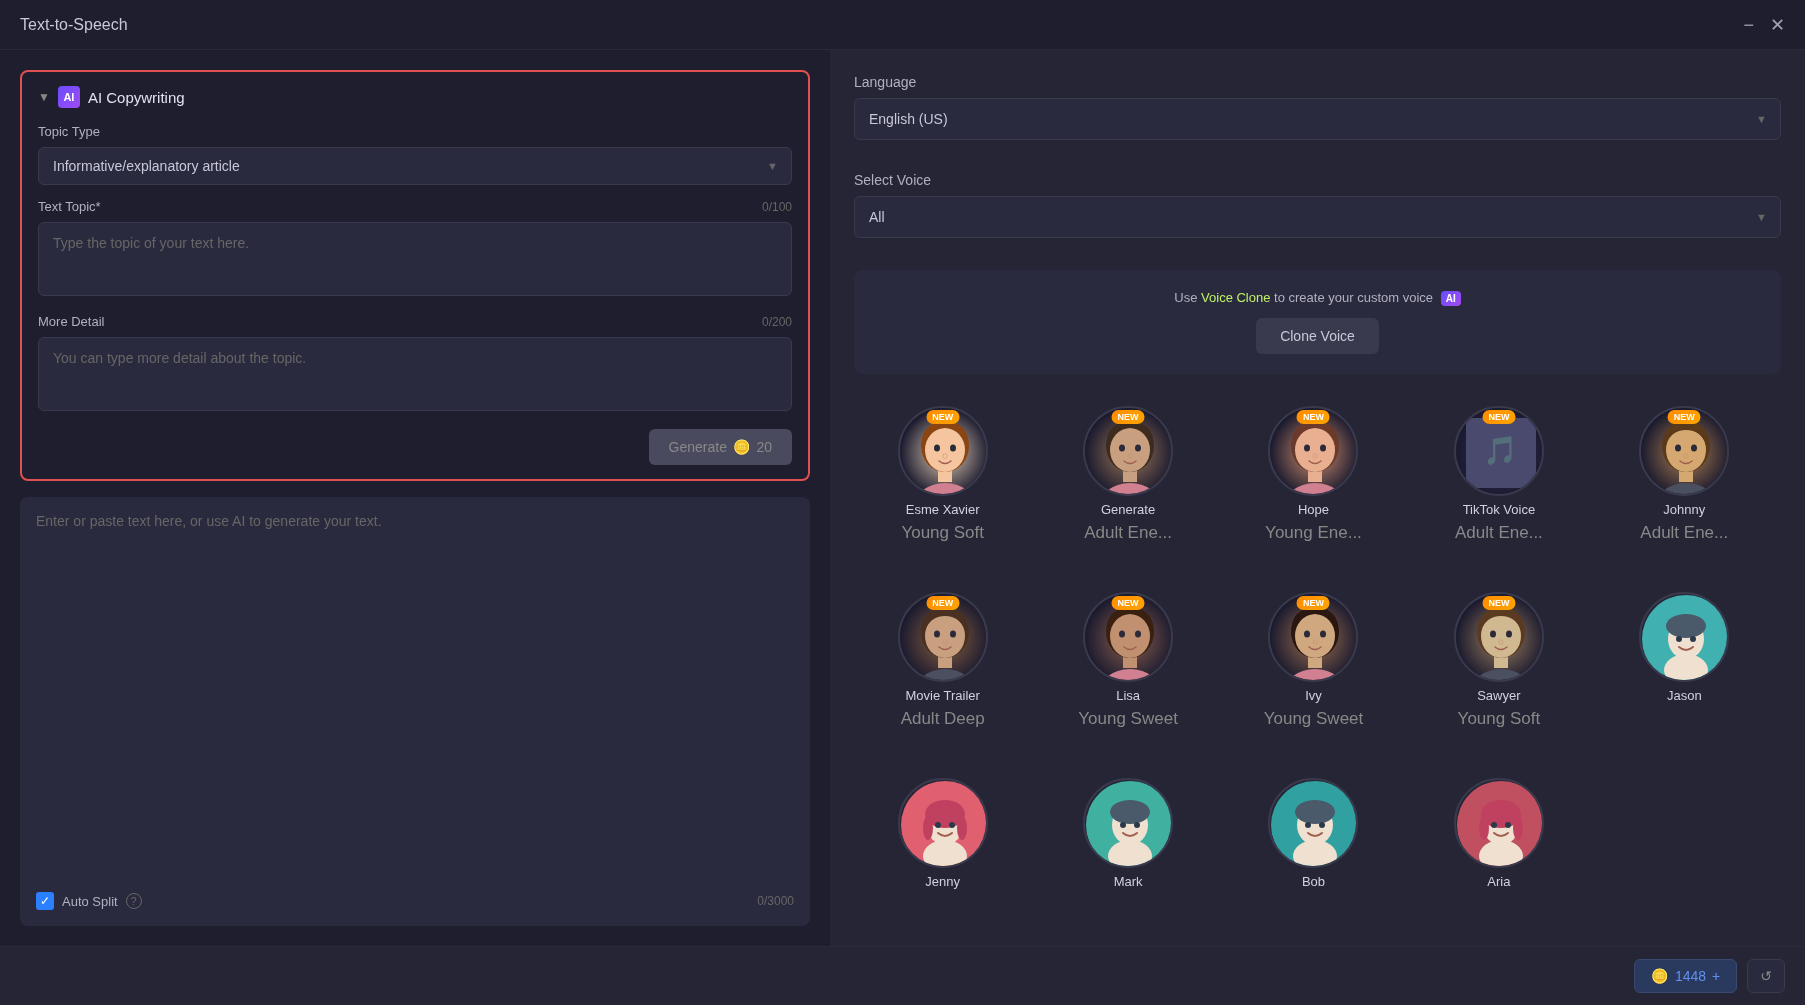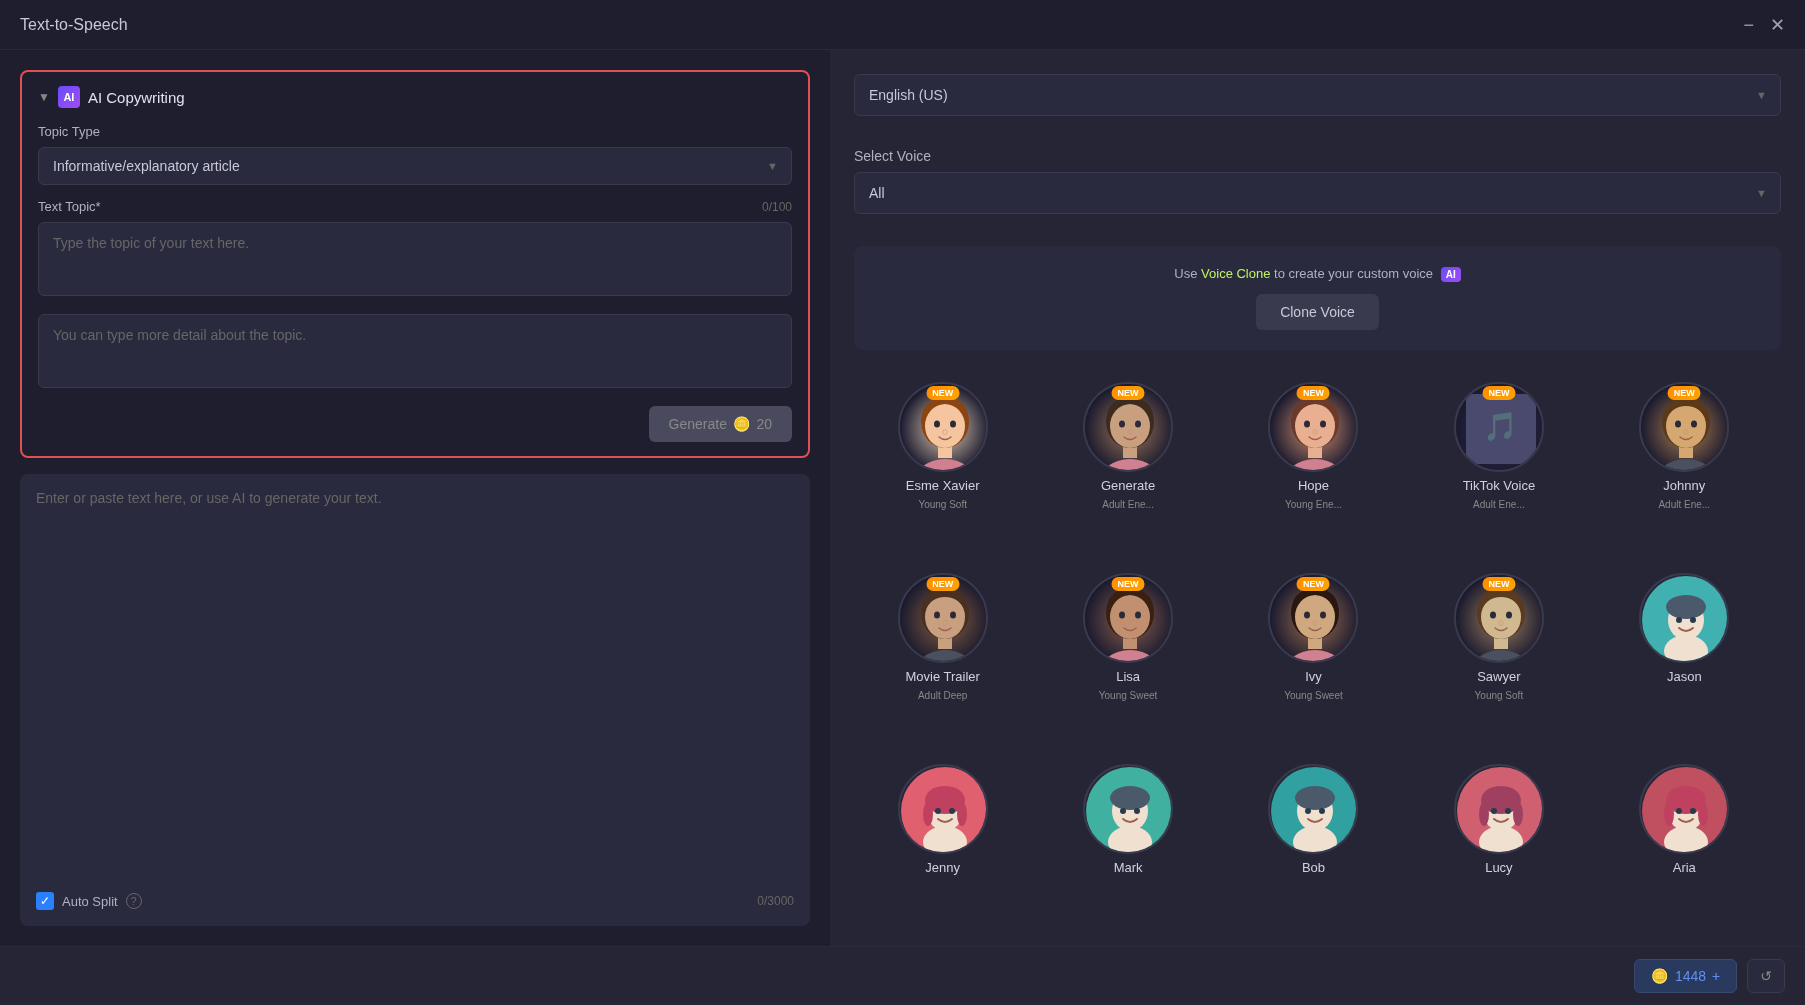--- a/index.html
+++ b/index.html
@@ -311,21 +311,21 @@
       border-radius: 8px;
       white-space: nowrap;
     }
     .voice-name {
       font-size: 13px;
       color: #d0d0e0;
       font-weight: 500;
       text-align: center;
     }
     .voice-type {
-      font-size: 10px;
+      font-size: 17px;
       color: #888;
       text-align: center;
     }
     .bottom-bar {
       display: flex;
       justify-content: flex-end;
       align-items: center;
       padding: 12px 20px;
       background: #252535;
       border-top: 1px solid #2a2a3e;
@@ -406,20 +406,24 @@
 
         <div class="form-group">
           <div class="form-label-row">
             <label class="form-label" style="margin-bottom:0">Text Topic*</label>
             <span class="char-count">0/100</span>
           </div>
           <textarea class="text-area" rows="3" placeholder="Type the topic of your text here." style=""></textarea>
         </div>
 
         <div class="form-group">
+          <div class="form-label-row">
+            <label class="form-label" style="margin-bottom:0">More Detail</label>
+            <span class="char-count">0/200</span>
+          </div>
           <textarea class="text-area" rows="3" placeholder="You can type more detail about the topic." style=""></textarea>
         </div>
 
         <button class="generate-btn">
           <span>Generate</span>
           <span class="coin-icon">🪙</span>
           <span>20</span>
         </button>
       </div>
 
@@ -432,20 +436,21 @@
             <div class="help-icon">?</div>
           </div>
           <span class="char-count">0/3000</span>
         </div>
       </div>
     </div>
 
     <div class="right-panel">
 
       <div>
+        <div class="section-label">Language</div>
         <div class="right-select-wrapper">
           <select class="right-select">
             <option>English (US)</option>
           </select>
         </div>
       </div>
 
       <div>
         <div class="section-label">Select Voice</div>
         <div class="right-select-wrapper">
@@ -740,36 +745,20 @@
                     <ellipse cx="38" cy="45" rx="3" ry="3" fill="#2a3a4a"></ellipse>
                     <ellipse cx="52" cy="45" rx="3" ry="3" fill="#2a3a4a"></ellipse>
                     <path d="M38 53 Q45 59 52 53" stroke="#a06050" stroke-width="2" fill="none" stroke-linecap="round"></path>
                   </svg></div>
               </div>
               <div class="voice-name">Bob</div>
             </div>
             <div class="voice-card">
               <div style="position: relative; width: 90px; height: 90px;">
                 <div style="width: 90px; height: 90px; border-radius: 50%; border: 2px solid rgb(58, 58, 78); overflow: hidden; position: relative;"><svg width="90" height="90" viewBox="0 0 90 90">
-                    <circle cx="45" cy="45" r="44" fill="#d06070"></circle>
-                    <ellipse cx="45" cy="76" rx="22" ry="16" fill="#f0e0d0"></ellipse>
-                    <ellipse cx="45" cy="45" rx="18" ry="20" fill="#f0e0d0"></ellipse>
-                    <ellipse cx="45" cy="34" rx="20" ry="14" fill="#a04060"></ellipse>
-                    <ellipse cx="28" cy="48" rx="5" ry="12" fill="#a04060"></ellipse>
-                    <ellipse cx="62" cy="48" rx="5" ry="12" fill="#a04060"></ellipse>
-                    <ellipse cx="38" cy="45" rx="3" ry="3" fill="#2a3a4a"></ellipse>
-                    <ellipse cx="52" cy="45" rx="3" ry="3" fill="#2a3a4a"></ellipse>
-                    <path d="M38 53 Q45 59 52 53" stroke="#a06050" stroke-width="2" fill="none" stroke-linecap="round"></path>
-                  </svg></div>
-              </div>
-              <div class="voice-name">Lucy</div>
-            </div>
-            <div class="voice-card">
-              <div style="position: relative; width: 90px; height: 90px;">
-                <div style="width: 90px; height: 90px; border-radius: 50%; border: 2px solid rgb(58, 58, 78); overflow: hidden; position: relative;"><svg width="90" height="90" viewBox="0 0 90 90">
                     <circle cx="45" cy="45" r="44" fill="#c05060"></circle>
                     <ellipse cx="45" cy="76" rx="22" ry="16" fill="#f0e0d0"></ellipse>
                     <ellipse cx="45" cy="45" rx="18" ry="20" fill="#f0e0d0"></ellipse>
                     <ellipse cx="45" cy="34" rx="20" ry="14" fill="#c04060"></ellipse>
                     <ellipse cx="28" cy="48" rx="5" ry="12" fill="#c04060"></ellipse>
                     <ellipse cx="62" cy="48" rx="5" ry="12" fill="#c04060"></ellipse>
                     <ellipse cx="38" cy="45" rx="3" ry="3" fill="#2a3a4a"></ellipse>
                     <ellipse cx="52" cy="45" rx="3" ry="3" fill="#2a3a4a"></ellipse>
                     <path d="M38 53 Q45 59 52 53" stroke="#a06050" stroke-width="2" fill="none" stroke-linecap="round"></path>
                   </svg></div>

